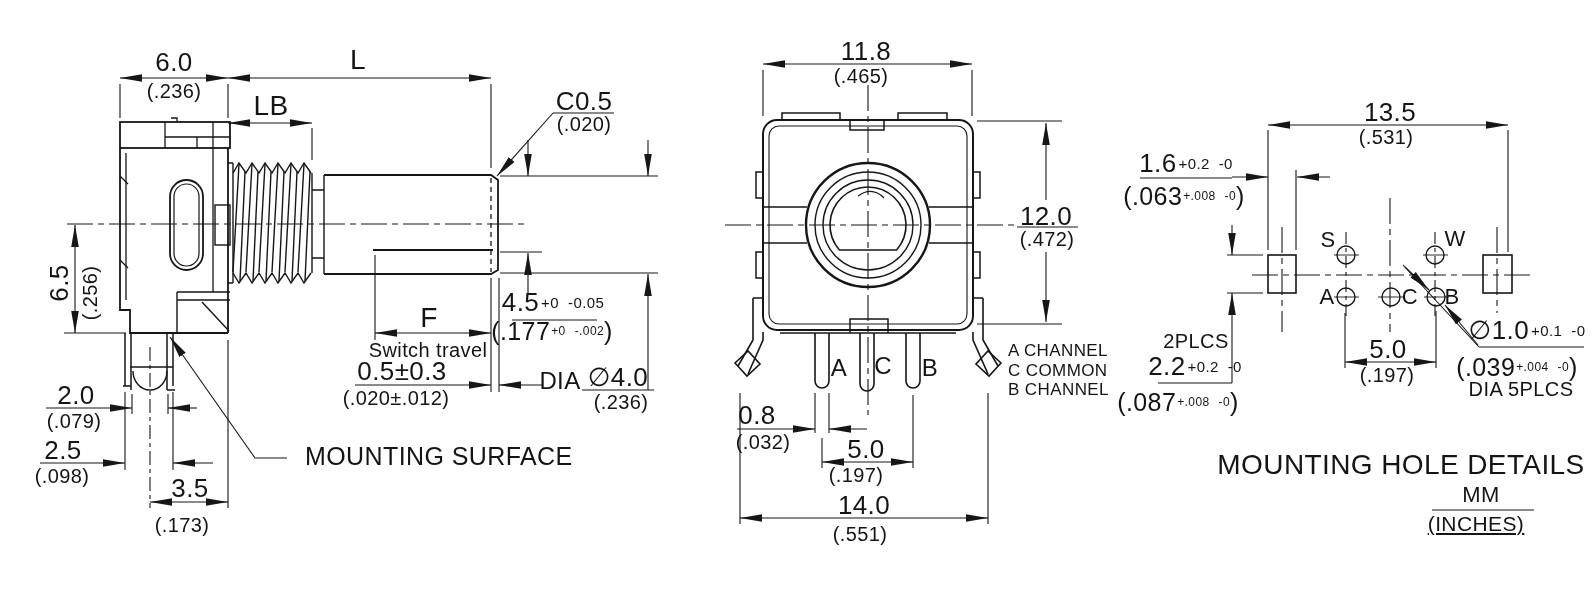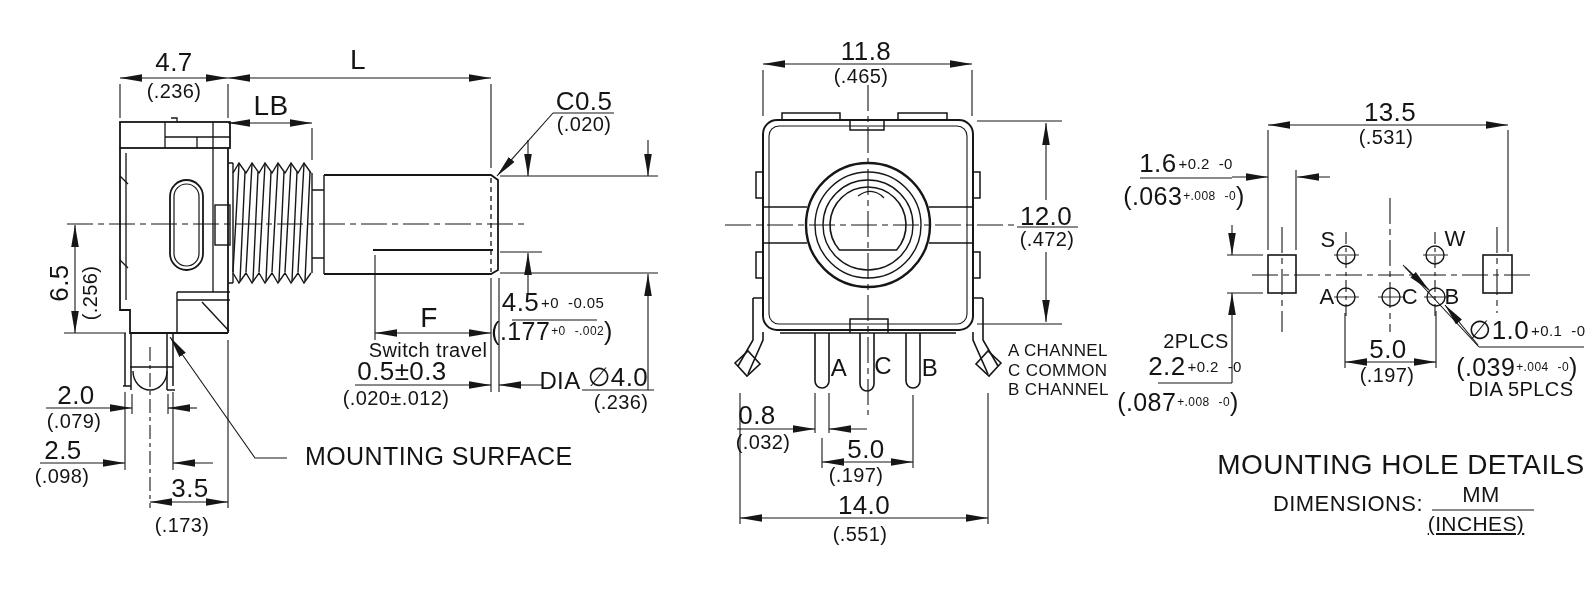--- a/index.html
+++ b/index.html
@@ -148,21 +148,21 @@
 
   <g stroke="#161616" fill="none" stroke-width="1.1">
     <path d="M553,113 H614 M512,320 H597 M582,390 H654"></path>
     <path d="M1017,227 H1078"></path>
     <path d="M1403,265 L1479,347 M1479,347 H1584"></path>
     <path d="M1140,178 H1232 M1158,383 H1232"></path>
     <path d="M1432,510 H1534"></path>
   </g>
 </svg>
 
-<div class="lbl f26" style="left:174px;top:62px">4.7</div>
+<div class="lbl f26" style="left:174px;top:62px">6.0</div>
 <div class="lbl f20" style="left:174px;top:91px">(.236)</div>
 <div class="lbl f28" style="left:358px;top:60px">L</div>
 <div class="lbl f28" style="left:271px;top:106px">LB</div>
 <div class="lbl f26" style="left:584px;top:101px">C0.5</div>
 <div class="lbl f20" style="left:584px;top:124px">(.020)</div>
 <div class="lbl f26 rot" style="left:59px;top:283px">6.5</div>
 <div class="lbl f20 rot" style="left:90px;top:293px">(.256)</div>
 <div class="lbl f26" style="left:76px;top:395px">2.0</div>
 <div class="lbl f20" style="left:74px;top:421px">(.079)</div>
 <div class="lbl f26" style="left:63px;top:450px">2.5</div>
@@ -260,17 +260,16 @@
 <div class="lbl" style="left:1517px;top:367px">
   <span class="f19">(.039</span>
       <span class="tol ti">
         <span>+.004</span>
         <span>-0</span>
       </span>
       <span class="f19">)</span>
 </div>
 <div class="lbl f20" style="left:1521px;top:389px">DIA 5PLCS</div>
 <div class="lbl" style="left:1401px;top:465px;font-size:28px">MOUNTING HOLE DETAILS</div>
-<div class="lbl f22" style="left:1348px;top:504px">DIMENSIONS:</div>
 <div class="lbl f22" style="left:1481px;top:495px">MM</div>
 <div class="lbl f21" style="left:1476px;top:524px">(INCHES)</div>
 
 </div>
 
 </body></html>

